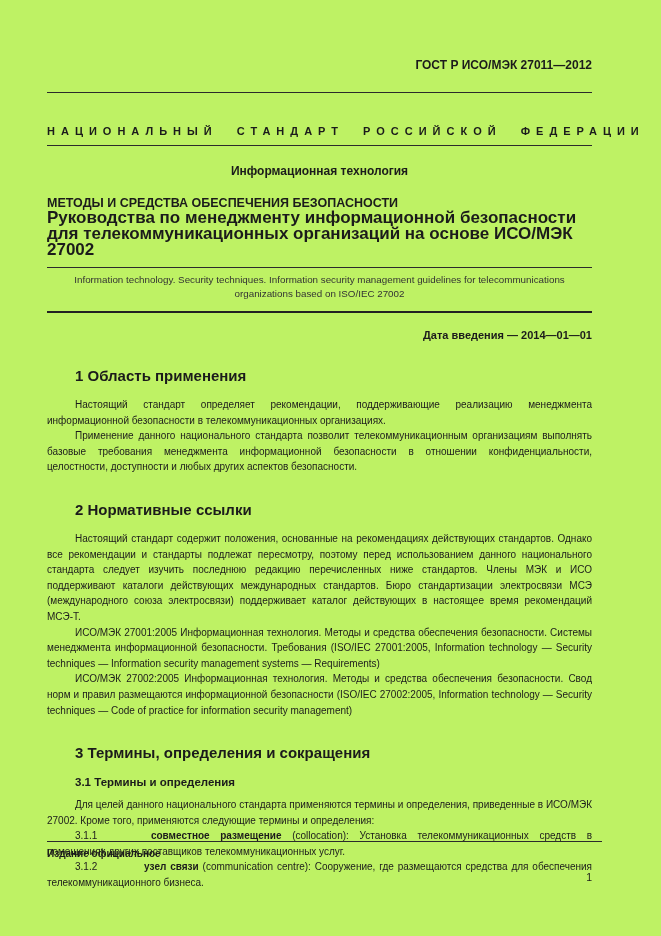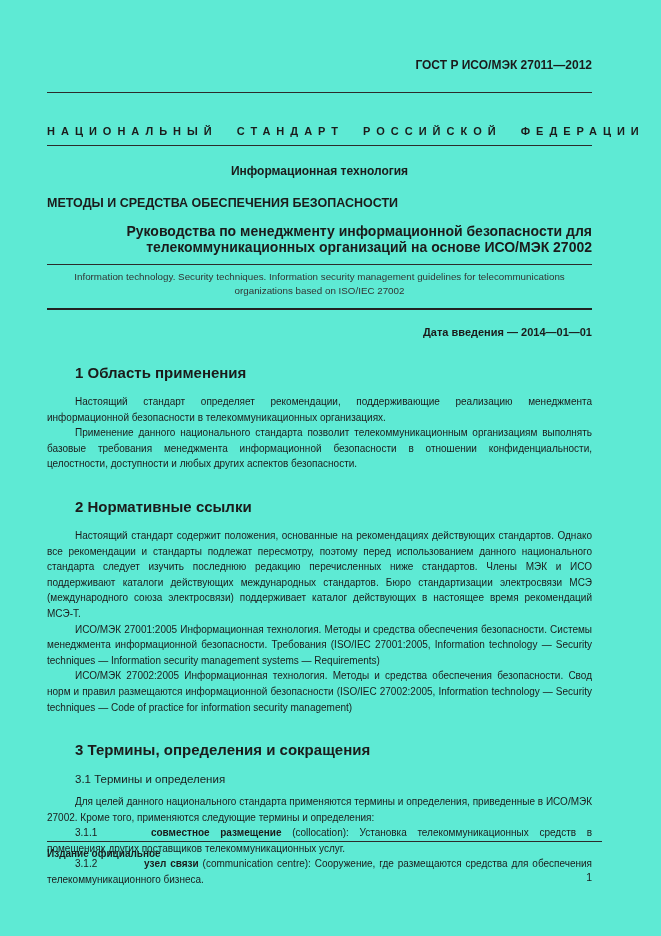--- a/index.html
+++ b/index.html
@@ -7,21 +7,21 @@
   body {
     width: 661px; height: 936px;
     font-family: "Liberation Sans", sans-serif;
     color: #1b1b1b;
     position: relative;
     overflow: hidden;
   }
   .page {
     position: relative;
     width: 661px; height: 936px;
-    background: #5eead4;
+    background: #bef264;
     padding: 58px 69px 0 47px;
   }
   .rule { border: none; border-top: 1px solid #2b2b2b; height: 0; }
   .rule.thick { border-top: 2px solid #222; }
 
   .doc-code {
     text-align: right;
     font-weight: bold;
     font-size: 12px;
     margin-bottom: 20px;
@@ -41,25 +41,24 @@
     font-size: 12px;
     margin-top: 18px;
   }
   .title-main {
     text-align: left;
     font-weight: bold;
     font-size: 12.5px;
     margin-top: 18px;
   }
   .title-sub {
-    text-align: right;
+    text-align: left;
     font-weight: bold;
-    font-size: 14px;
+    font-size: 17px;
     line-height: 16px;
-    margin-top: 13px;
   }
   .rule.pre-en { margin-top: 9px; }
   .title-en {
     text-align: center;
     font-size: 9.8px;
     line-height: 14px;
     color: #333;
     margin-top: 5px;
     padding: 0 10px;
   }
@@ -72,21 +71,21 @@
   }
 
   main { display: block; }
   h2.sec {
     font-size: 15px;
     font-weight: bold;
     margin: 26px 0 13px 28px;
   }
   h3.subsec {
     font-size: 11.5px;
-    font-weight: normal;
+    font-weight: bold;
     margin: 15px 0 9px 28px;
   }
   p.body {
     font-size: 10px;
     line-height: 15.6px;
     text-align: justify;
     text-indent: 28px;
     hyphens: auto;
     -webkit-hyphens: auto;
   }

